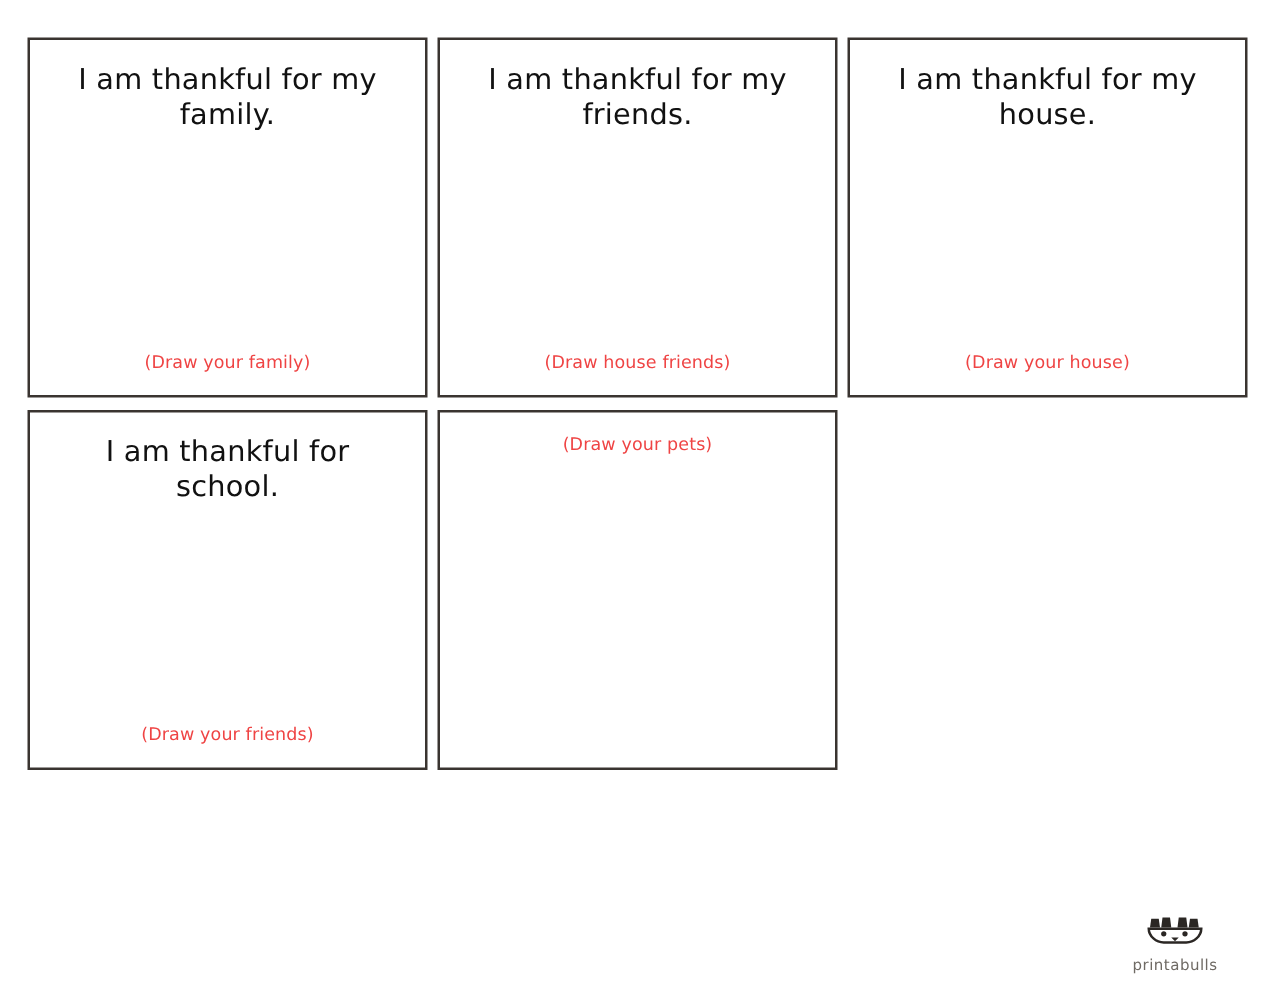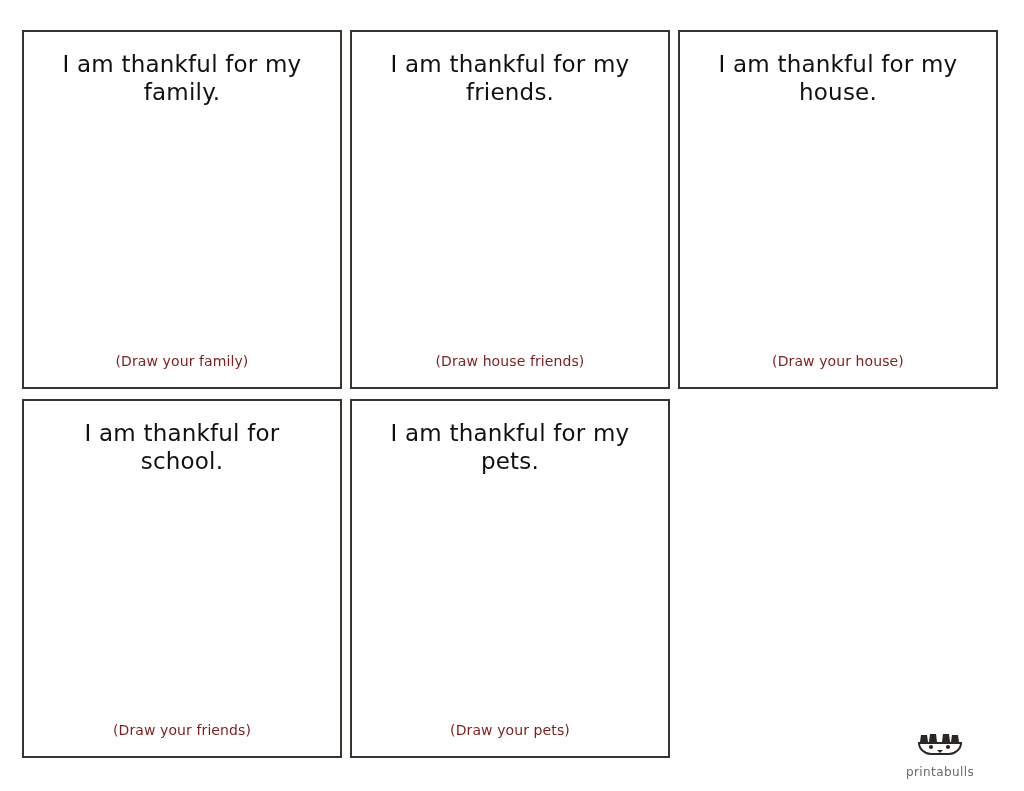--- a/index.html
+++ b/index.html
@@ -31,21 +31,21 @@
     top: 30px;
     width: 978px;
     display: flex;
     flex-wrap: wrap;
     gap: 10px 8px;
   }
 
   .card {
     box-sizing: border-box;
     width: 320px;
-    height: 359px;
+    height: 288px;
     border: 2px solid #3a3430;
     background: #ffffff;
     display: flex;
     flex-direction: column;
     justify-content: space-between;
     align-items: center;
     padding: 18px 12px 16px 12px;
   }
 
   .card-title {
@@ -55,21 +55,21 @@
     font-family: "DejaVu Sans", sans-serif;
     font-weight: 400;
     letter-spacing: 0.2px;
     color: #111111;
     max-width: 270px;
   }
 
   .card-prompt {
     font-size: 14px;
     text-align: left;
-    color: #7f1d1d;
+    color: #ef4444;
     letter-spacing: 0.1px;
     padding-bottom: 2px;
   }
 
   .footer {
     position: absolute;
     right: 24px;
     bottom: 12px;
     width: 120px;
     display: flex;
@@ -112,21 +112,20 @@
       <div class="card-prompt">(Draw your house)</div>
     </div>
 
     <div class="card">
       <div class="card-title">I am thankful for school.</div>
       <div class="card-prompt">(Draw your friends)</div>
     </div>
 
 
     <div class="card">
-      <div class="card-title">I am thankful for my pets.</div>
       <div class="card-prompt">(Draw your pets)</div>
     </div>
 
   </div>
 
   <div class="footer">
     <span class="footer-logo">
       <svg width="46" height="26" viewBox="0 0 46 26" xmlns="http://www.w3.org/2000/svg">
         <g fill="#2b2724">
           <path d="M4 2 L10 2 L11 9 L3 9 Z"></path>

